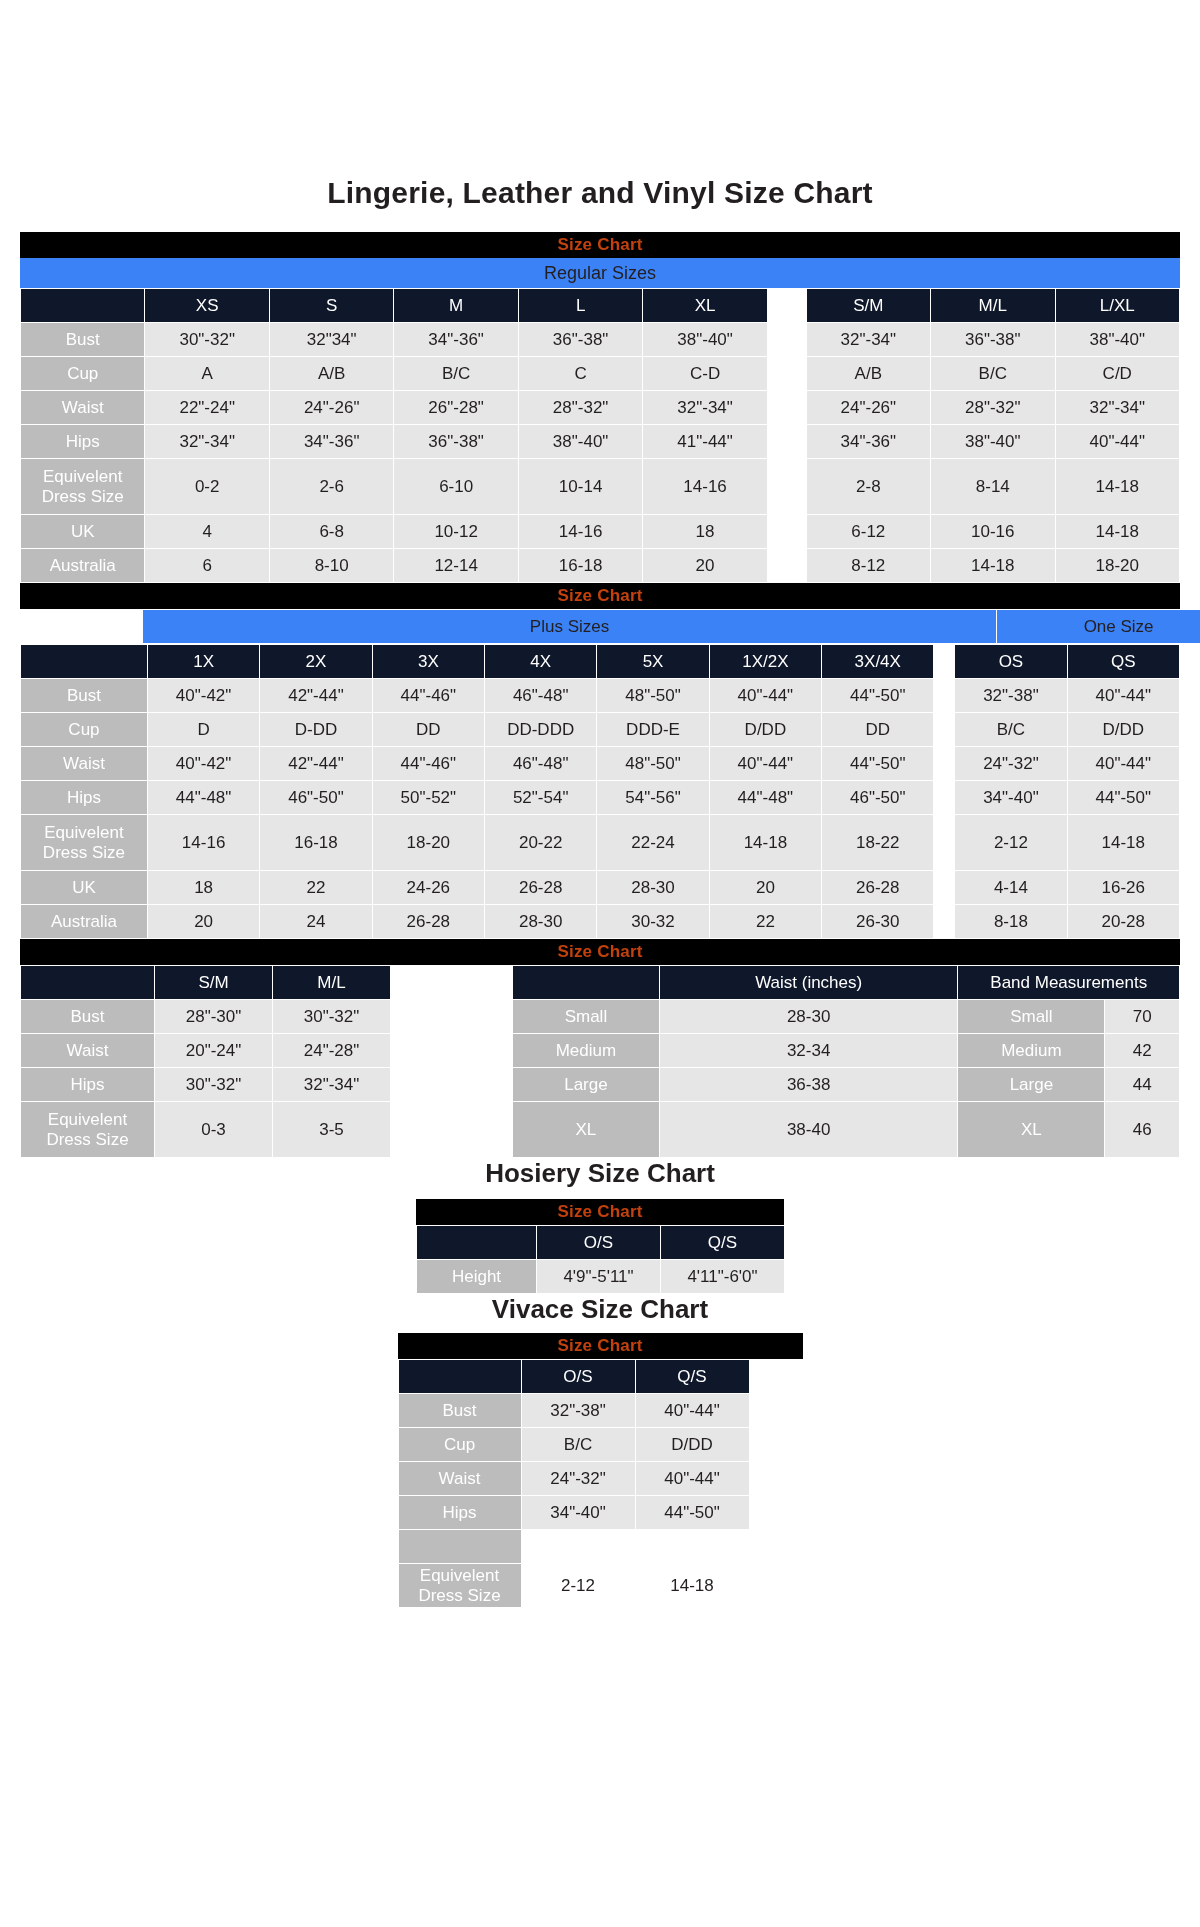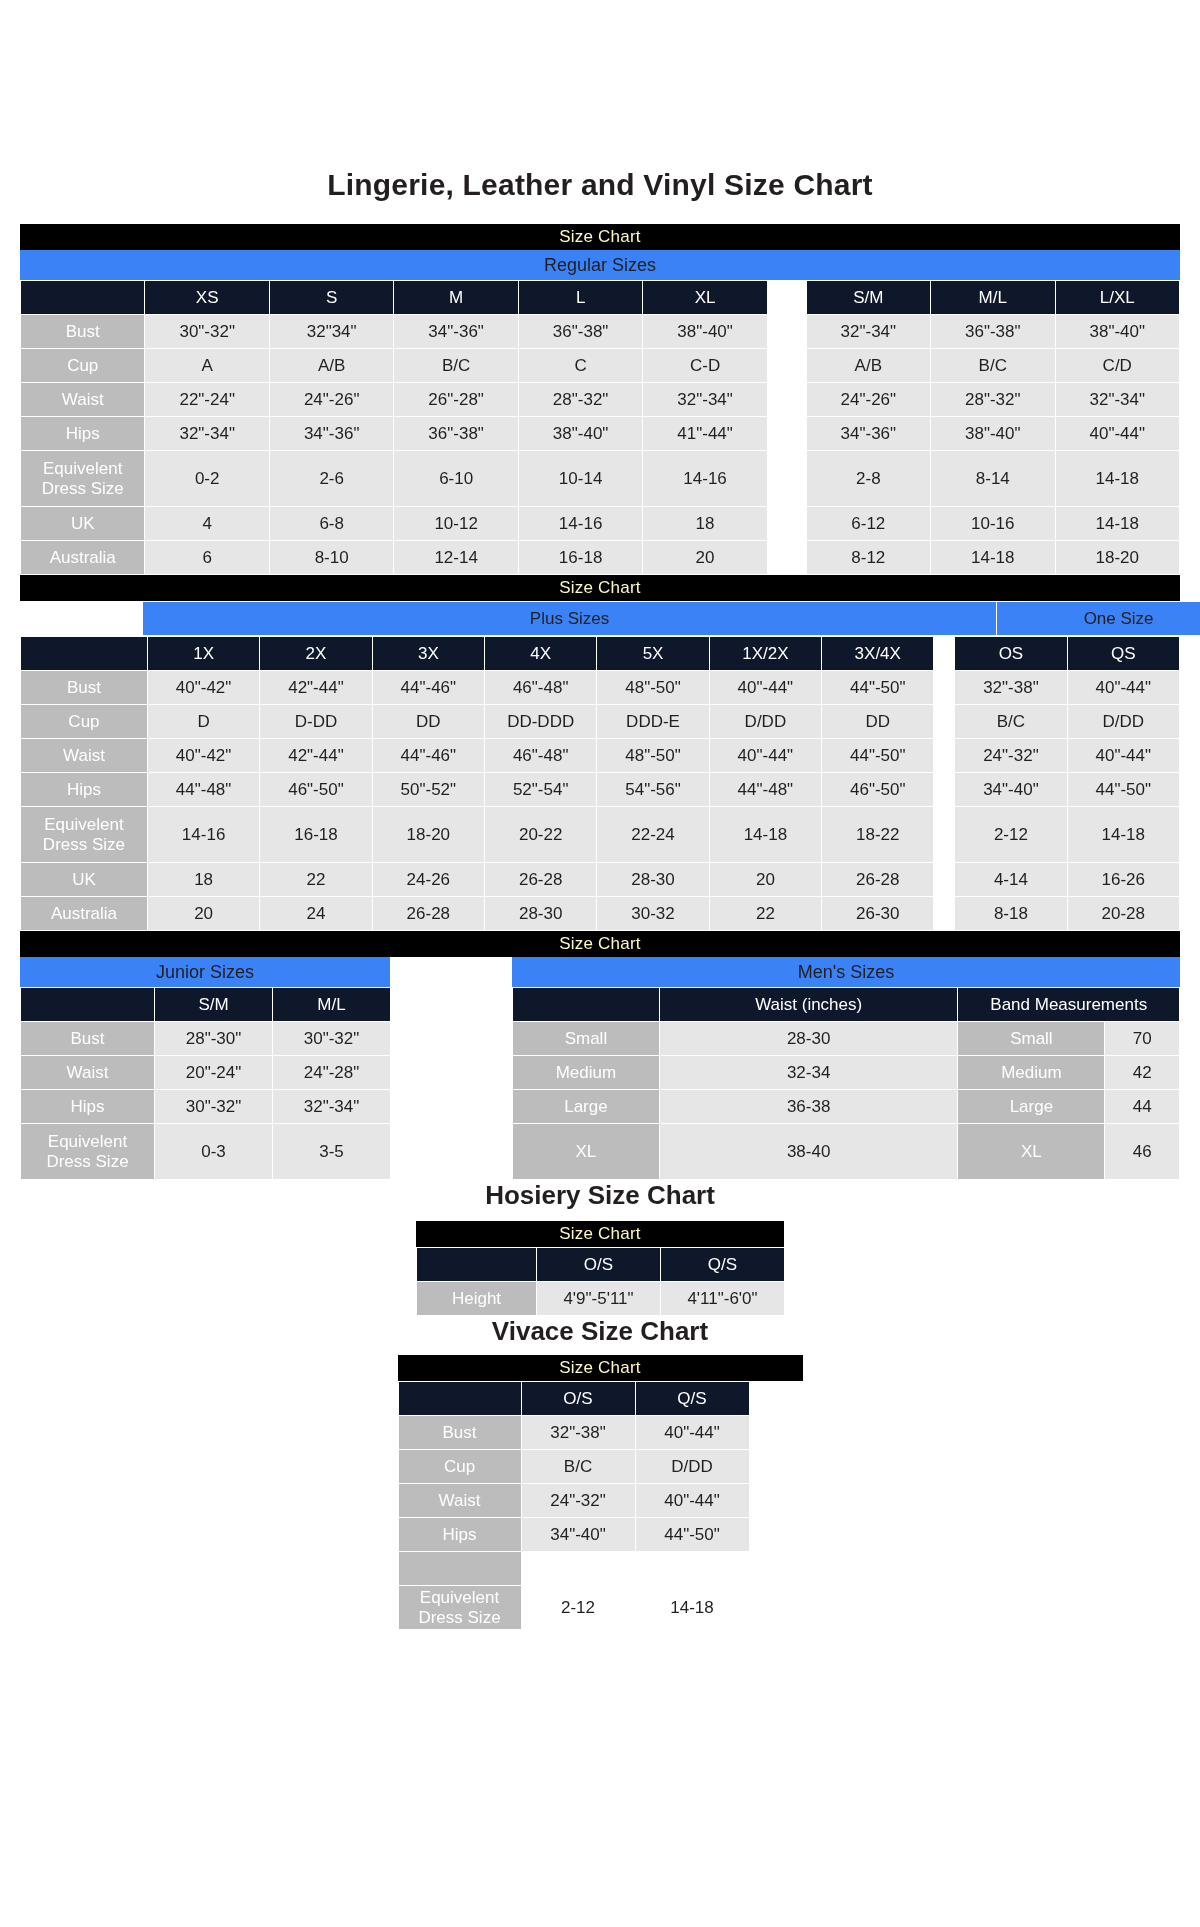--- a/index.html
+++ b/index.html
@@ -14,21 +14,21 @@
     color: #231f20;
   }
   .page {
     width: 1200px;
     position: relative;
   }
   h1.doc-title {
     font-size: 30px;
     font-weight: bold;
     text-align: center;
-    margin: 0;
+    margin: 8px;
     padding: 168px 0 0 0;
     letter-spacing: 0.2px;
   }
   h2.sec-title {
     font-size: 26px;
     font-weight: bold;
     text-align: center;
     margin: 0;
   }
   .block {
@@ -44,26 +44,27 @@
     padding: 0;
     font-weight: normal;
     font-size: 17px;
     text-align: center;
     vertical-align: middle;
     height: 33px;
     border: 1px solid #ffffff;
   }
   .bar {
     background: #000000;
-    color: #fef9c3;
+    color: #c2410c;
     font-size: 17px;
     text-align: center;
     height: 26px;
     line-height: 26px;
     letter-spacing: 0.2px;
+    font-weight: bold;
   }
   .grouphdr {
     background: #3b82f6;
     color: #231f20;
     font-size: 18px;
     height: 30px;
     line-height: 30px;
     text-align: center;
   }
   .hdrcell {
@@ -406,29 +407,20 @@
         <td class="gapcol"></td>
         <td class="valcell">8-18</td>
         <td class="valcell">20-28</td>
       </tr>
     </tbody>
       </table>
   </div>
 
   <div class="block sec3">
     <div class="bar">Size Chart</div>
-    <div class="split">
-      <div class="left">
-        <div class="grouphdr">Junior Sizes</div>
-      </div>
-      <div class="spacer"></div>
-      <div class="right">
-        <div class="grouphdr">Men's Sizes</div>
-      </div>
-    </div>
     <div class="split">
       <div class="left">
         <table class="small">
           <colgroup>
             <col style="width:134px">
               <col style="width:118px">
               <col style="width:118px">
           </colgroup>
           <tbody>
               <tr>

